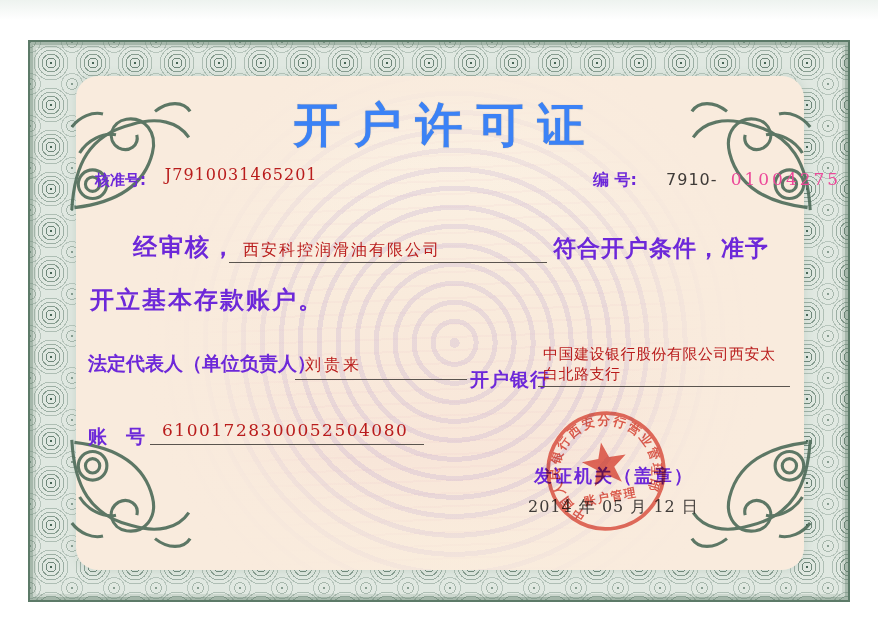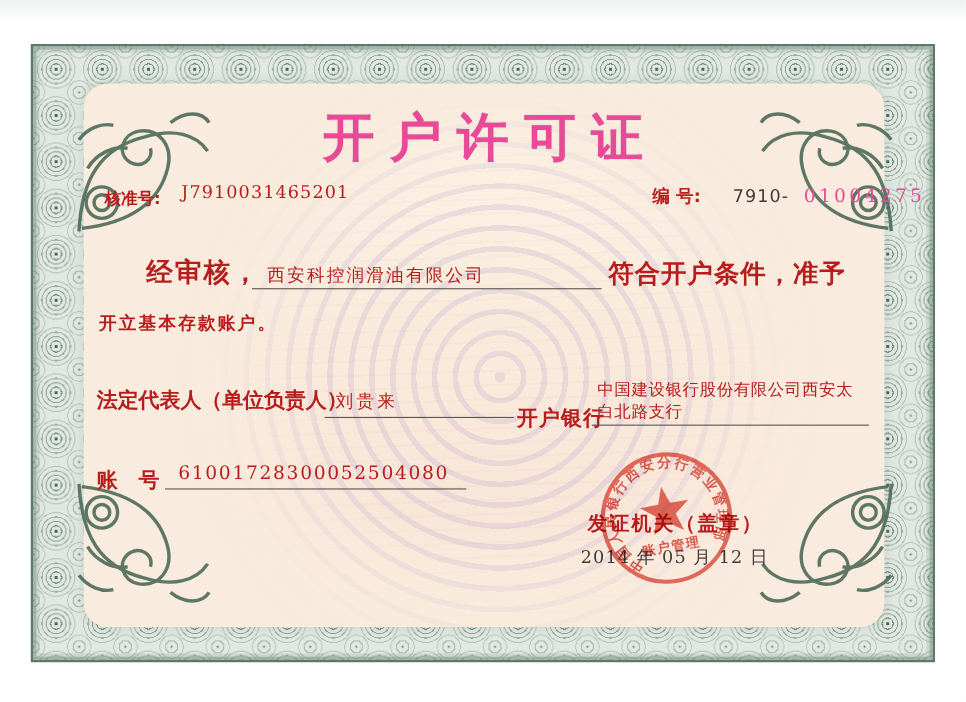--- a/index.html
+++ b/index.html
@@ -49,38 +49,38 @@
   .corner.tr{right:30px;top:46px;transform:scaleX(-1);}
   .corner.bl{left:34px;bottom:38px;transform:scaleY(-1);}
   .corner.br{right:30px;bottom:38px;transform:scale(-1,-1);}
 
   
   .abs{position:absolute;white-space:nowrap;}
   .title{
     left:0;right:0;top:94px;text-align:center;
     font-family:"DejaVu Serif","Liberation Serif",serif;
     font-weight:bold;font-size:47px;letter-spacing:14px;
-    color:#ec4899;text-shadow:0 0 1px rgba(69,64,59,.45);
+    color:#3b82f6;text-shadow:0 0 1px rgba(69,64,59,.45);
   }
   .title span{margin-right:-14px;}
-  .lbl{font-weight:bold;color:#b91c1c;}
+  .lbl{font-weight:bold;color:#6d28d9;}
   .serif-val{font-family:"DejaVu Serif","Liberation Serif",serif;color:#b91c1c;}
 
   .approval{left:95px;top:170px;font-size:15px;}
   .approval .serif-val{font-size:16px;letter-spacing:1px;position:relative;top:-5px;margin-left:14px;}
 
   .serial{left:593px;top:169px;font-size:16px;}
   .serial .prefix{margin-left:24px;letter-spacing:1px;}
   .serial .red-num{font-family:"DejaVu Serif","Liberation Serif",serif;
     color:#ec4899;letter-spacing:3px;margin-left:8px;font-size:17px;}
 
   .review-label{left:133px;top:231px;font-size:24px;font-weight:bold;letter-spacing:2px;}
   .company{left:243px;top:240px;font-size:16px;letter-spacing:2px;}
   .condition{left:553px;top:233px;font-size:23px;font-weight:bold;letter-spacing:1px;}
-  .open-account{left:90px;top:284px;font-size:16px;font-weight:bold;letter-spacing:2px;}
+  .open-account{left:90px;top:284px;font-size:24px;font-weight:bold;letter-spacing:2px;}
 
   .legal-label{left:88px;top:351px;font-size:19px;font-weight:bold;}
   .legal-value{left:305px;top:355px;font-size:16px;letter-spacing:3px;}
   .bank-label{left:470px;top:367px;font-size:19px;font-weight:bold;letter-spacing:1px;}
   .bank-value{left:543px;top:344px;font-size:15px;line-height:1.35;letter-spacing:.5px;
     white-space:normal;width:242px;}
   .account-label{left:88px;top:424px;font-size:19px;font-weight:bold;}
   .account-value{left:162px;top:420px;font-size:17px;letter-spacing:1.5px;}
 
   .authority{left:534px;top:464px;font-size:18px;font-weight:bold;letter-spacing:2px;}

